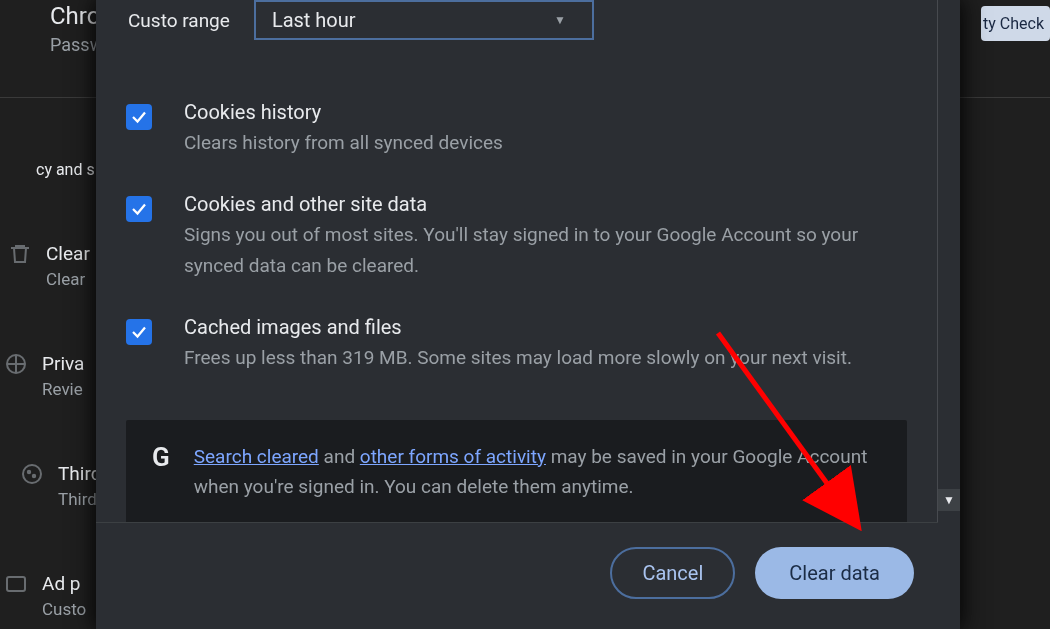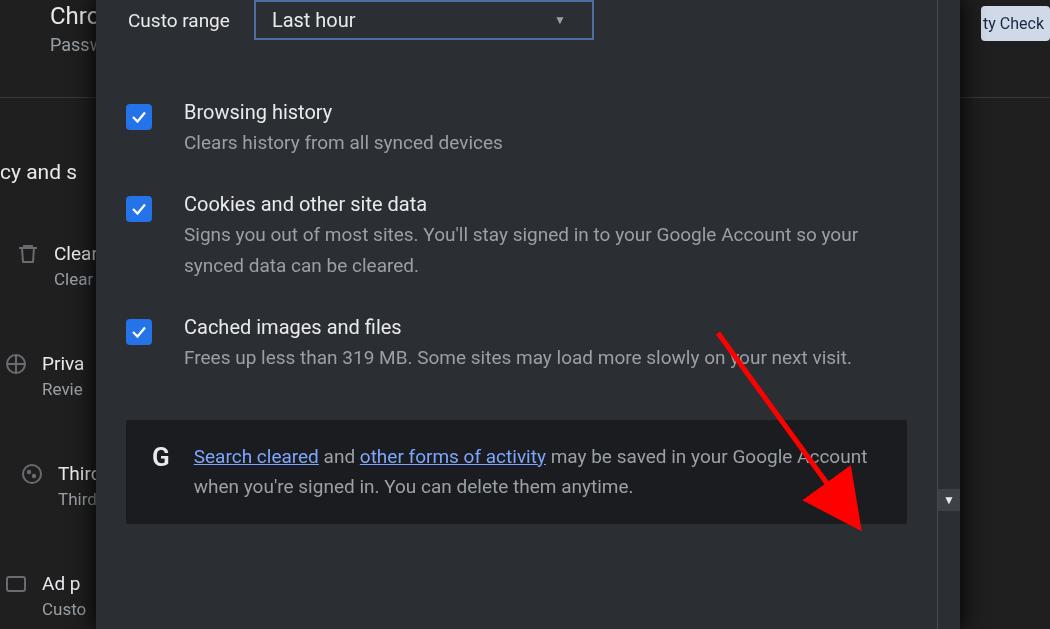--- a/index.html
+++ b/index.html
@@ -23,21 +23,21 @@
   }
 
   
   .bg-settings{position:absolute;inset:0;}
   .bg-item{display:flex;flex-direction:row;align-items:flex-start;gap:14px;
            padding:12px 0 12px 4px;}
   .bg-icon{width:24px;height:24px;opacity:.6;}
   .bg-text-col{display:flex;flex-direction:column;gap:4px;}
   .bg-title{font-size:19px;color:var(--text-primary);white-space:nowrap;}
   .bg-sub{font-size:17px;color:var(--text-secondary);white-space:nowrap;}
-  .bg-section-heading{font-size:21px;color:var(--text-primary);white-space:nowrap;}
+  .bg-section-heading{font-size:16px;color:var(--text-primary);white-space:nowrap;padding-left:36px;}
   .bg-top{
     position:absolute;top:0;left:0;right:0;height:98px;
     border-bottom:1px solid #3a3a3a;
   }
   .bg-chrome{position:absolute;top:2px;left:50px;font-size:24px;color:var(--text-primary);}
   .bg-passw{position:absolute;top:34px;left:50px;font-size:18px;color:var(--text-secondary);}
   .bg-chip{
     position:absolute;top:6px;right:0;padding:8px 6px 8px 2px;
     background:#cfd9e8;color:#1a2842;font-size:16px;border-radius:4px;
   }
@@ -123,21 +123,21 @@
 <div class="bg-settings">
   <div class="bg-top">
     <span class="bg-chrome">Chro</span>
     <span class="bg-passw">Passw</span>
     <span class="bg-chip">ty Check</span>
   </div>
 
   <div class="bg-body">
     <div class="bg-section-heading" style="position:absolute;top:10px;left:0;">cy and s</div>
 
-    <div class="bg-item" style="position:absolute;top:80px;left:12px">
+    <div class="bg-item" style="position:absolute;top:80px;left:4px">
       <span class="bg-icon">
         <svg viewBox="0 0 24 24" fill="none" stroke="#9aa0a6" stroke-width="2">
             <path d="M3 6h18M8 6V4h8v2M6 6l1 14h10l1-14"></path>
           </svg>
       </span>
       <div class="bg-text-col">
         <span class="bg-title">Clear</span>
         <span class="bg-sub">Clear</span>
       </div>
     </div>
@@ -197,21 +197,21 @@
       </div>
 
       <div class="options">
         <div class="option-row">
           <div class="checkbox">
             <svg viewBox="0 0 24 24">
                 <polyline points="4 12 10 18 20 6"></polyline>
               </svg>
           </div>
           <div class="opt-text">
-            <span class="opt-title">Browsing history</span>
+            <span class="opt-title">Cookies history</span>
             <span class="opt-sub">Clears history from all synced devices</span>
           </div>
         </div>
 
         <div class="option-row">
           <div class="checkbox">
             <svg viewBox="0 0 24 24">
                 <polyline points="4 12 10 18 20 6"></polyline>
               </svg>
           </div>
@@ -239,20 +239,24 @@
         <span class="info-text">
           <a>Search cleared</a><span> and </span><a>other forms of activity</a><span> may be saved in your Google Account when you're signed in. You can delete them anytime.</span>
         </span>
       </div>
     </div>
 
     <div class="scroll-button">
       <span>▼</span>
     </div>
 
+    <div class="dialog-footer">
+      <div class="btn btn-cancel">Cancel</div>
+      <div class="btn btn-primary">Clear data</div>
+    </div>
   </div>
 </div>
 
 <svg class="arrow" viewBox="0 0 170 220">
   <defs>
     <marker id="ah" markerWidth="12" markerHeight="12" refX="8" refY="6" orient="auto">
       <path d="M0,0 L12,6 L0,12 Z" fill="#ff0000"></path>
     </marker>
   </defs>
   <line x1="8" y1="8" x2="140" y2="190" stroke="#ff0000" stroke-width="5" marker-end="url(#ah)"></line>

